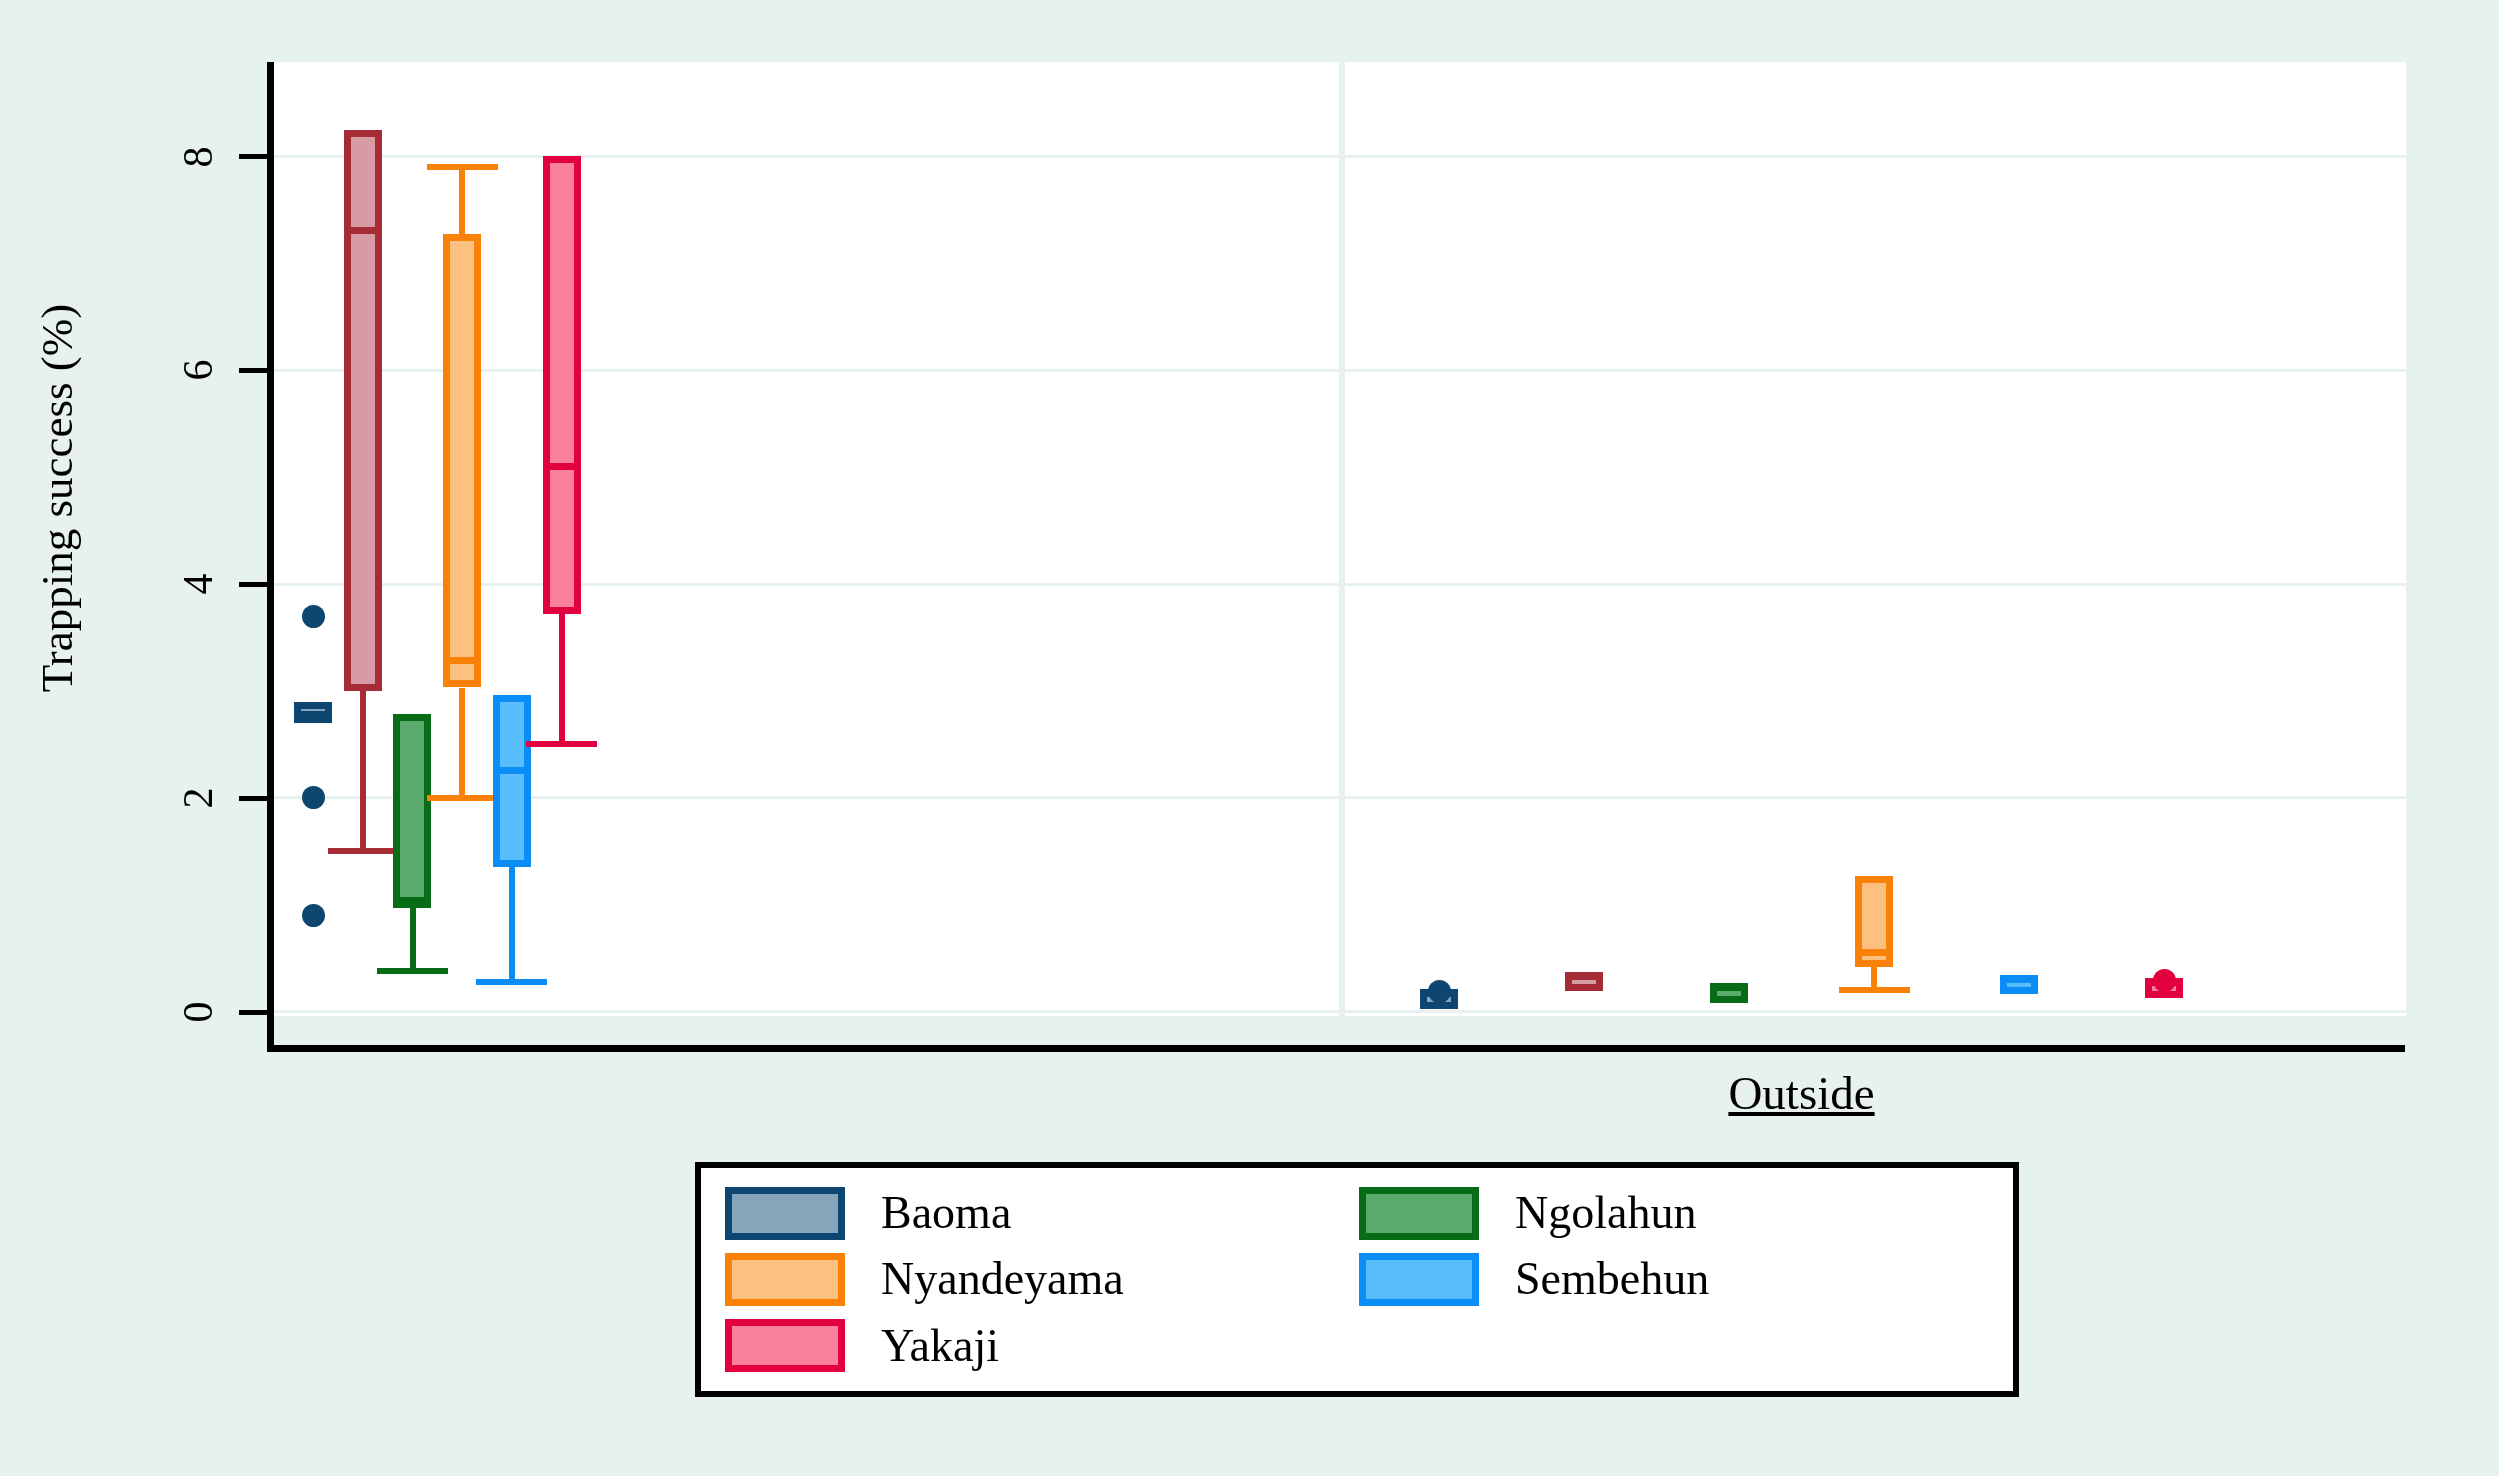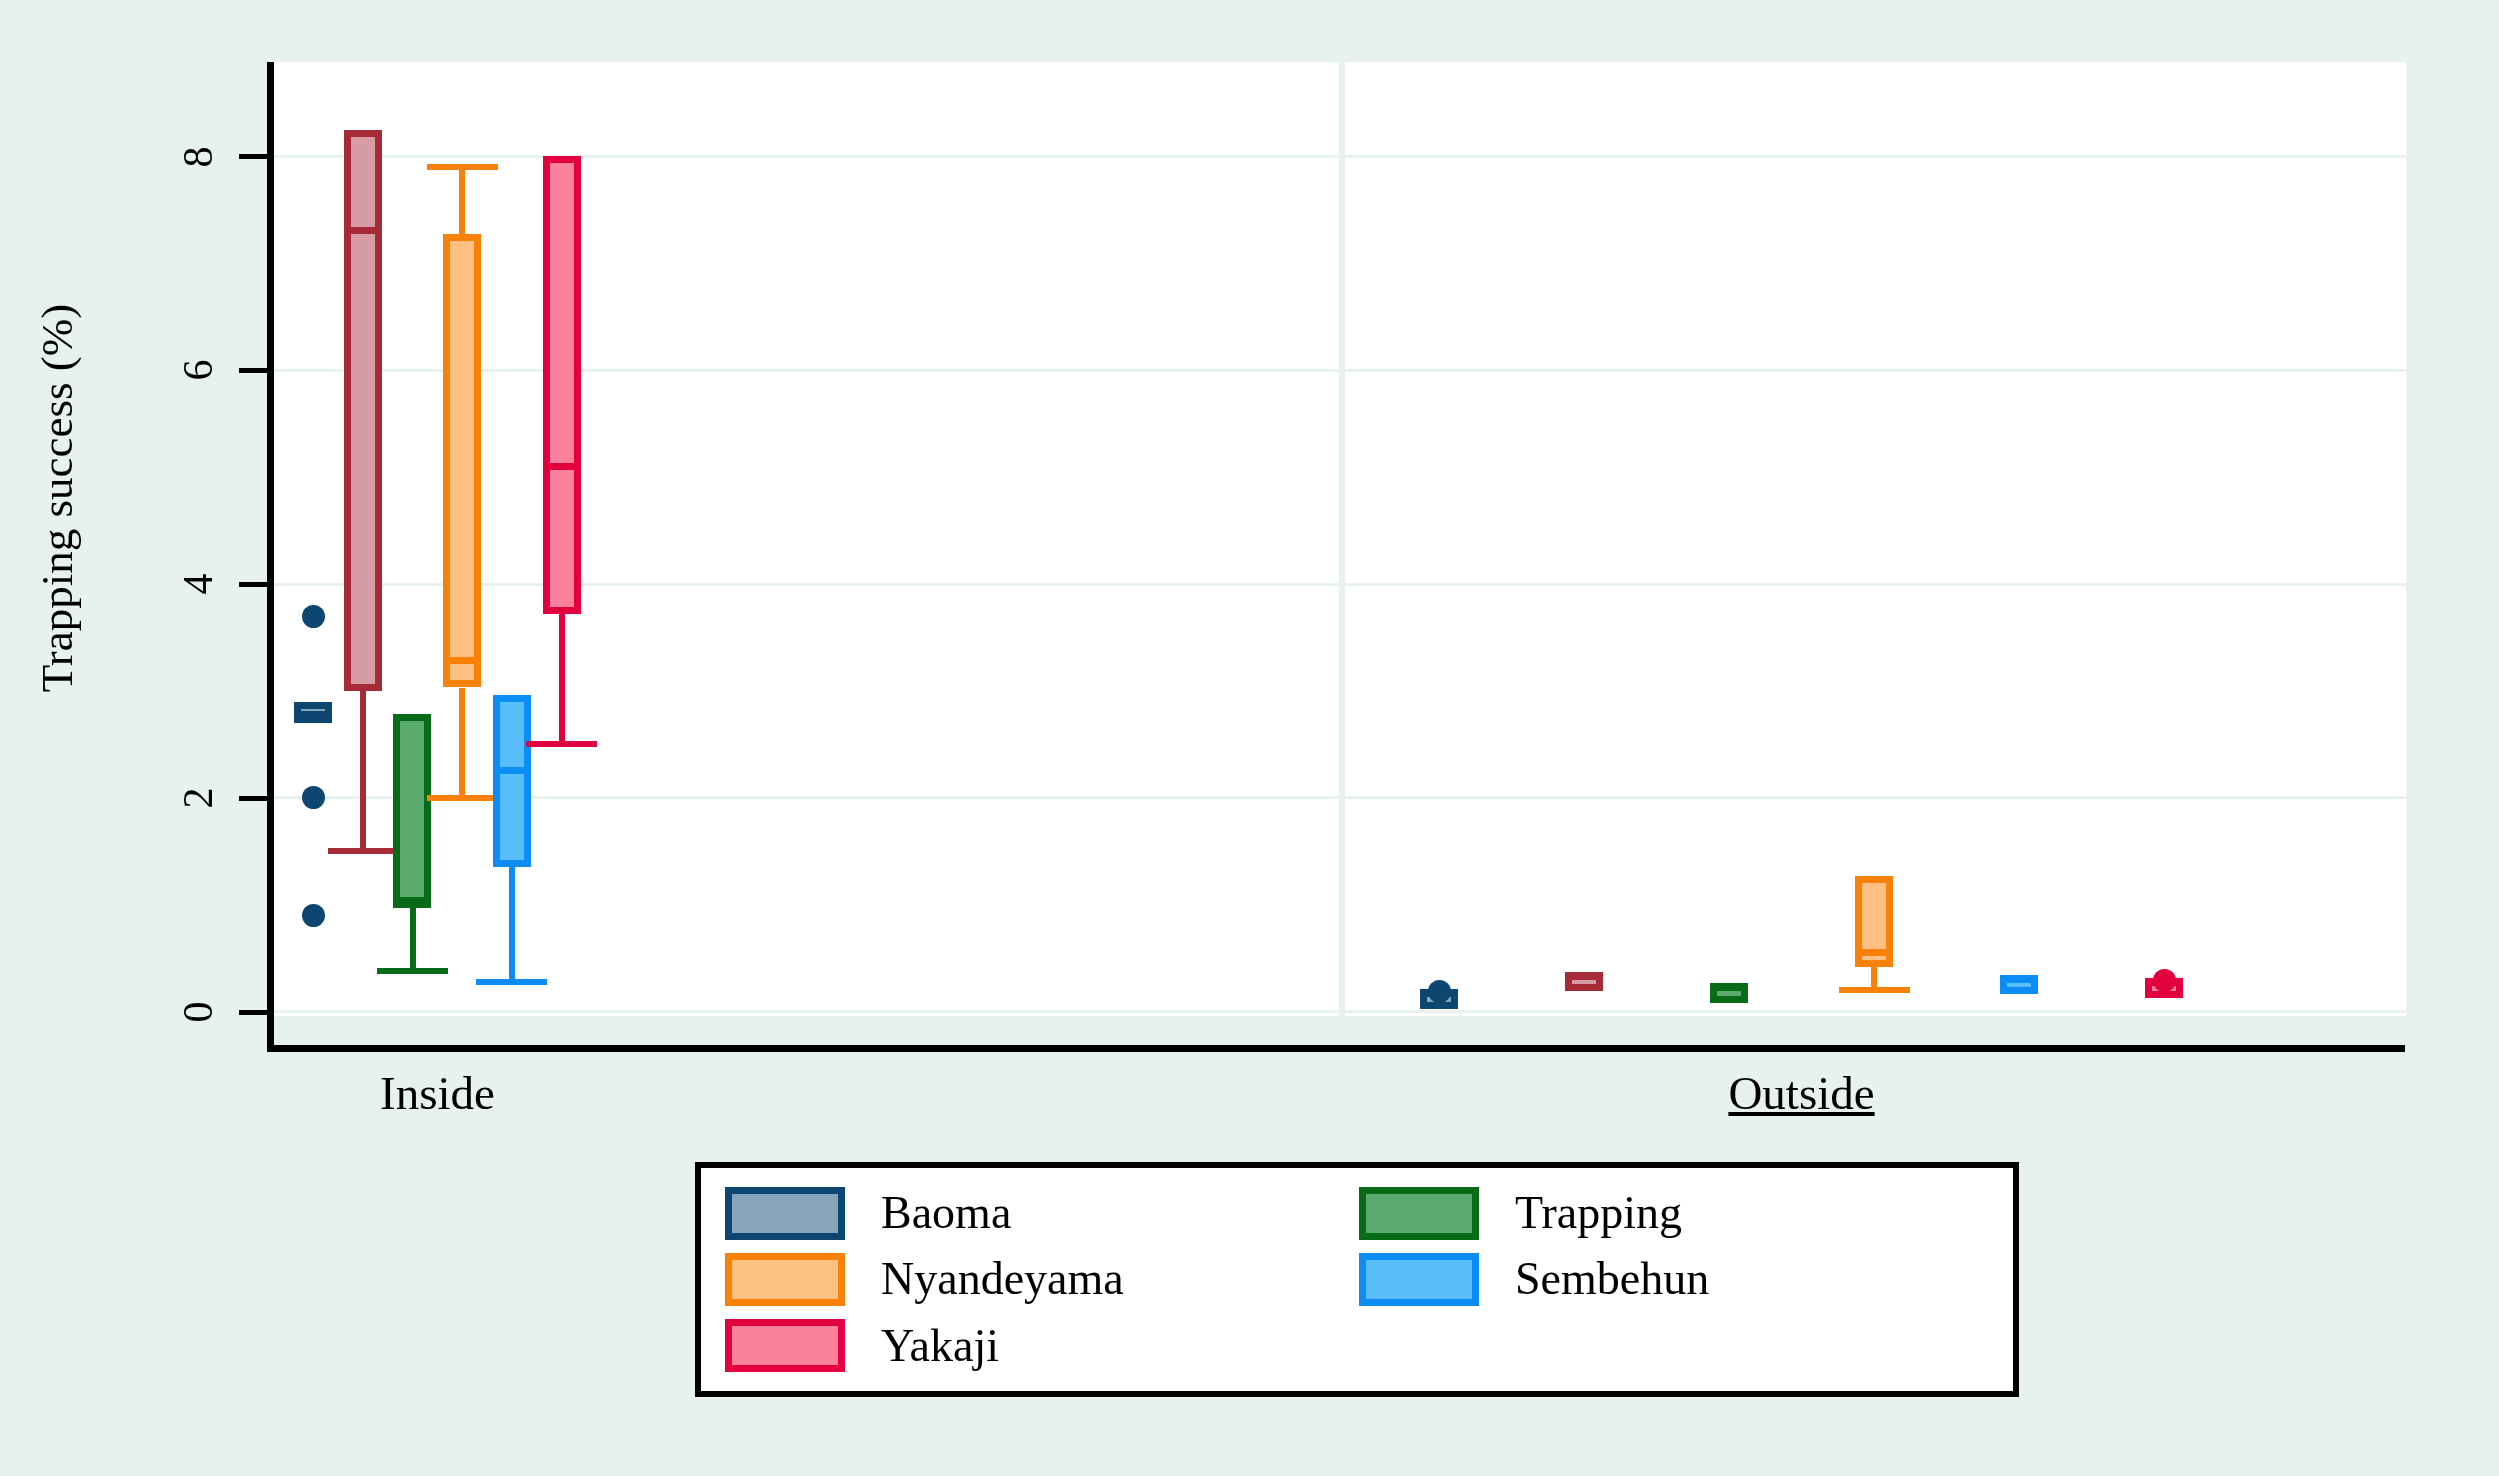--- a/index.html
+++ b/index.html
@@ -190,32 +190,31 @@
       <div class="y-tick" style="top: 582px;"></div>
       <div class="y-tick-label" style="top: 563px; left: 167px;">4</div>
       <div class="y-tick" style="top: 368px;"></div>
       <div class="y-tick-label" style="top: 349px; left: 167px;">6</div>
       <div class="y-tick" style="top: 154px;"></div>
       <div class="y-tick-label" style="top: 136px; left: 167px;">8</div>
     </div>
 
   <div id="y-axis-title">Trapping success (%)</div>
 
-  <div class="x-group-label" id="lbl-inside" style="left: 235px;">Inside</div>
   <div class="x-group-label" id="lbl-outside" style="left: 1599px; text-decoration: underline;">Outside</div>
 
   <div id="legend">
     <div class="legend-grid" id="legend-grid">
         <div class="legend-item">
           <div class="legend-swatch" style="background: rgb(134, 165, 187); border: 7.4px solid rgb(13, 71, 113);"></div>
           <div class="legend-label">Baoma</div>
         </div>
         <div class="legend-item">
           <div class="legend-swatch" style="background: rgb(92, 171, 110); border: 7.4px solid rgb(7, 107, 24);"></div>
-          <div class="legend-label">Trapping</div>
+          <div class="legend-label">Ngolahun</div>
         </div>
         <div class="legend-item">
           <div class="legend-swatch" style="background: rgb(252, 193, 128); border: 7.4px solid rgb(249, 129, 7);"></div>
           <div class="legend-label">Nyandeyama</div>
         </div>
         <div class="legend-item">
           <div class="legend-swatch" style="background: rgb(88, 189, 251); border: 7.4px solid rgb(12, 140, 245);"></div>
           <div class="legend-label">Sembehun</div>
         </div>
         <div class="legend-item">

